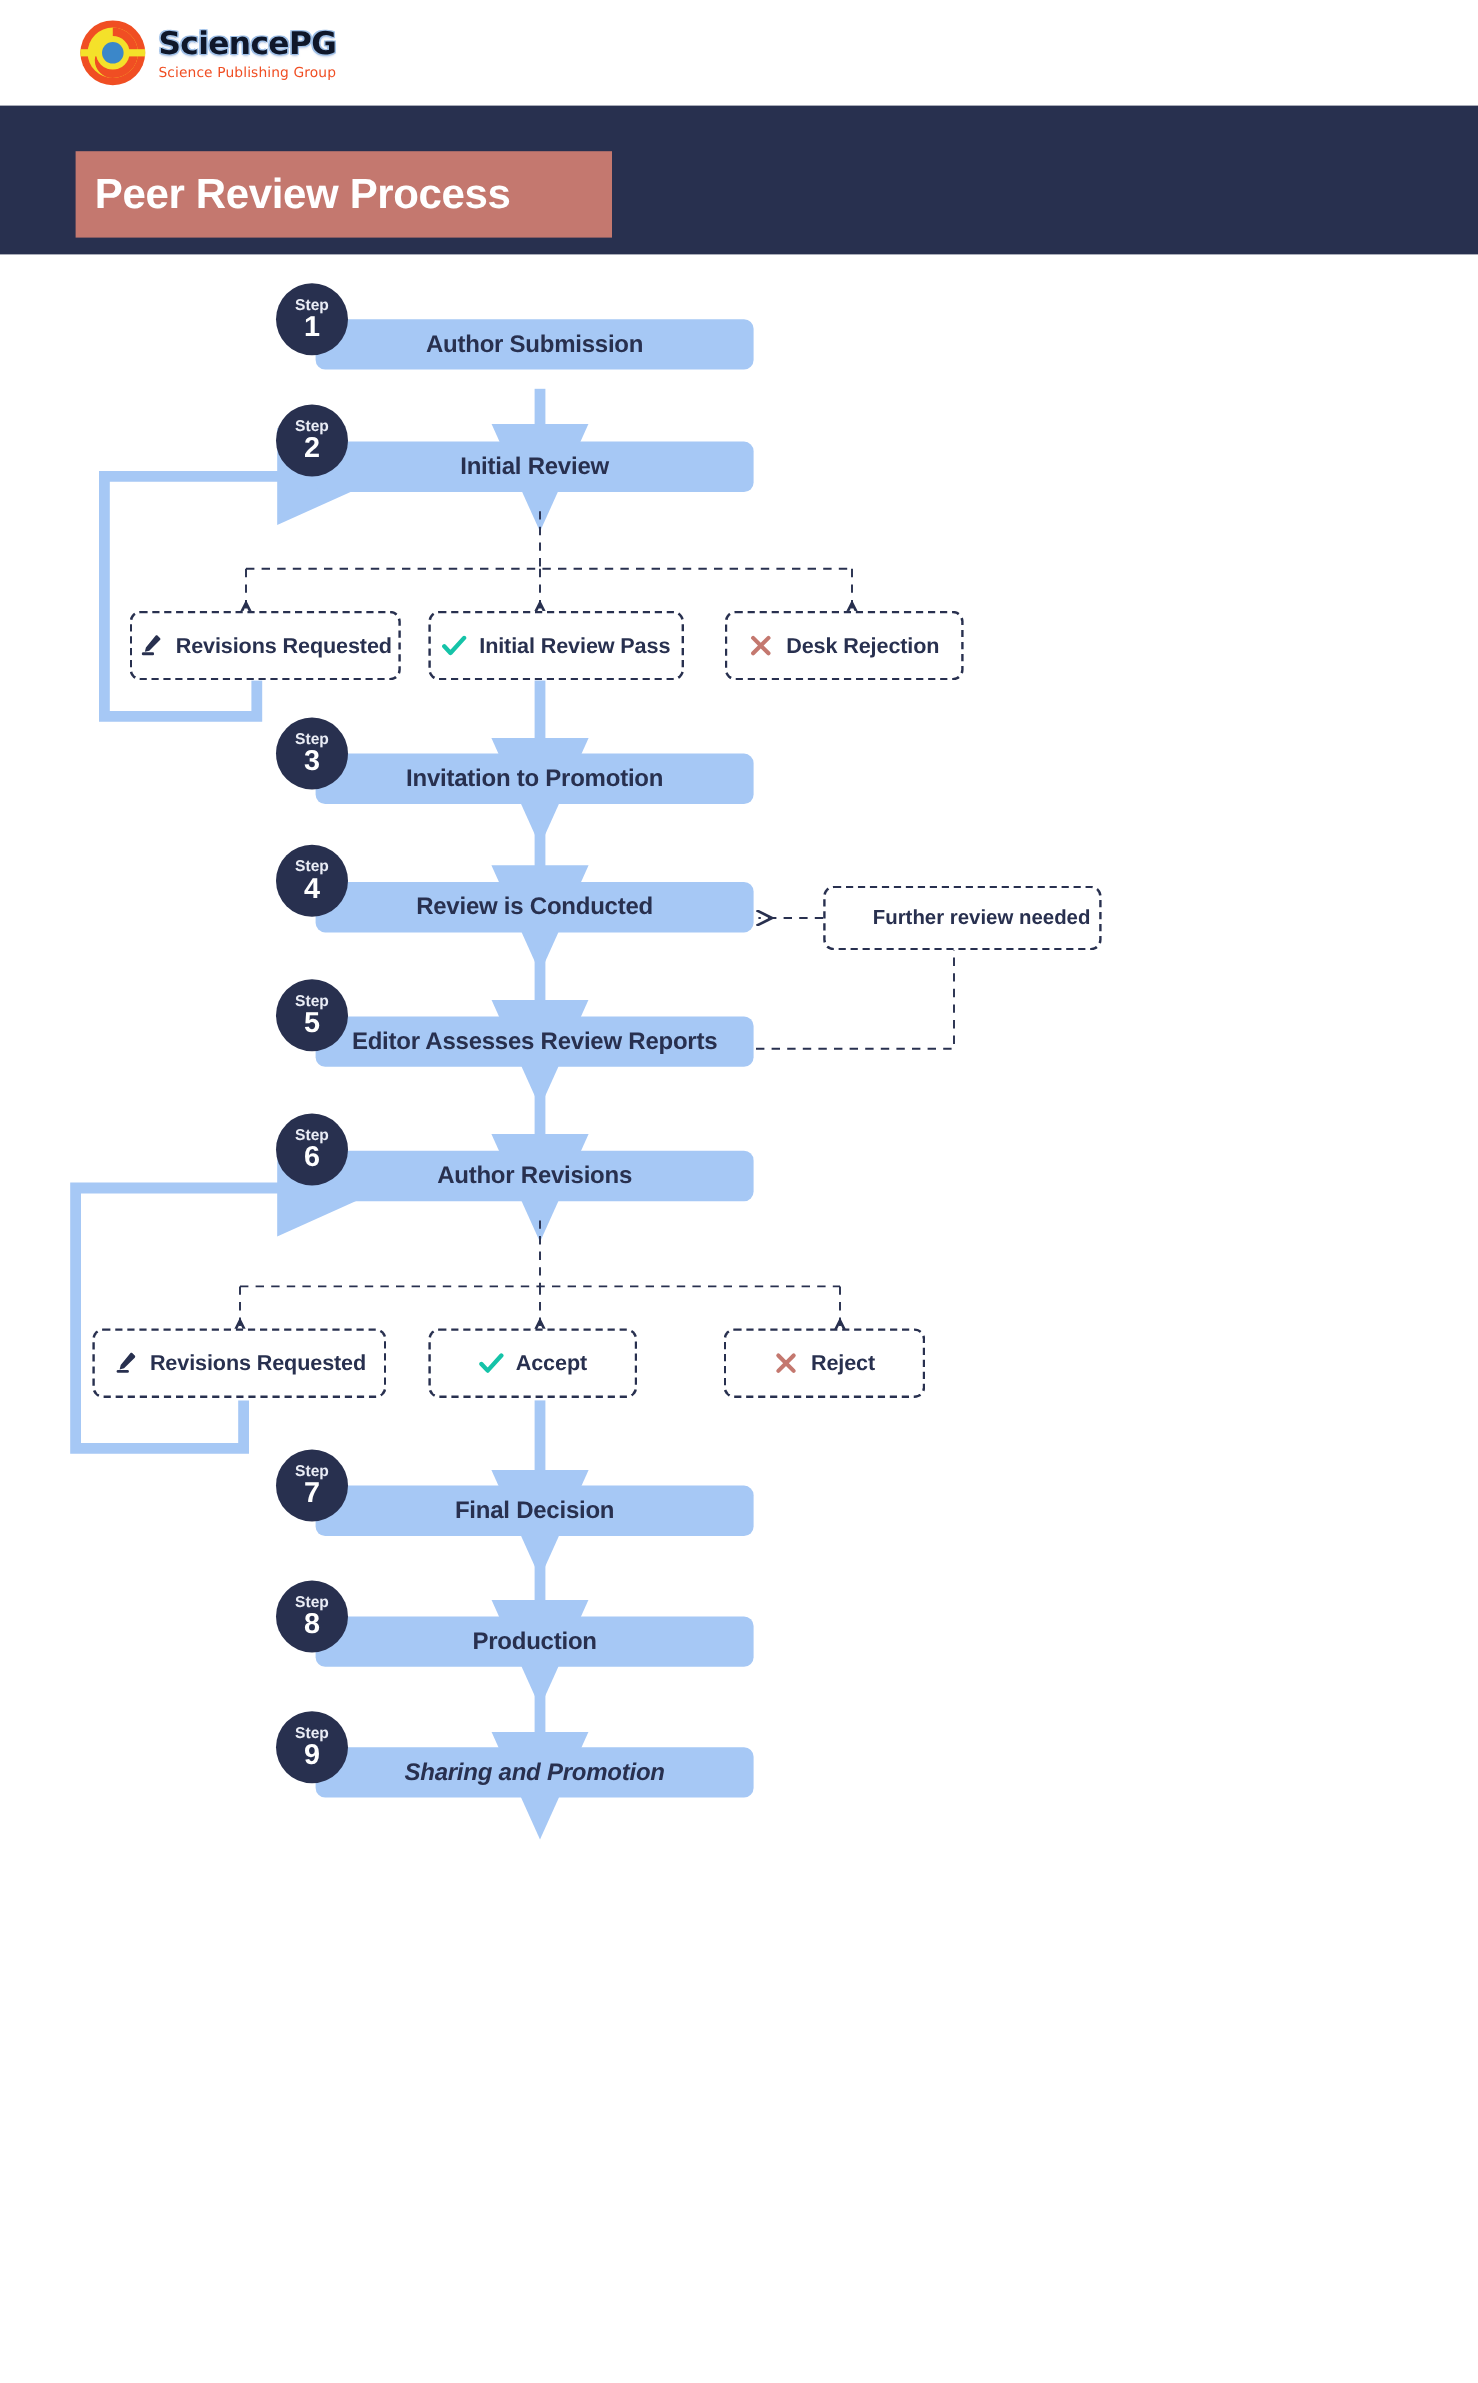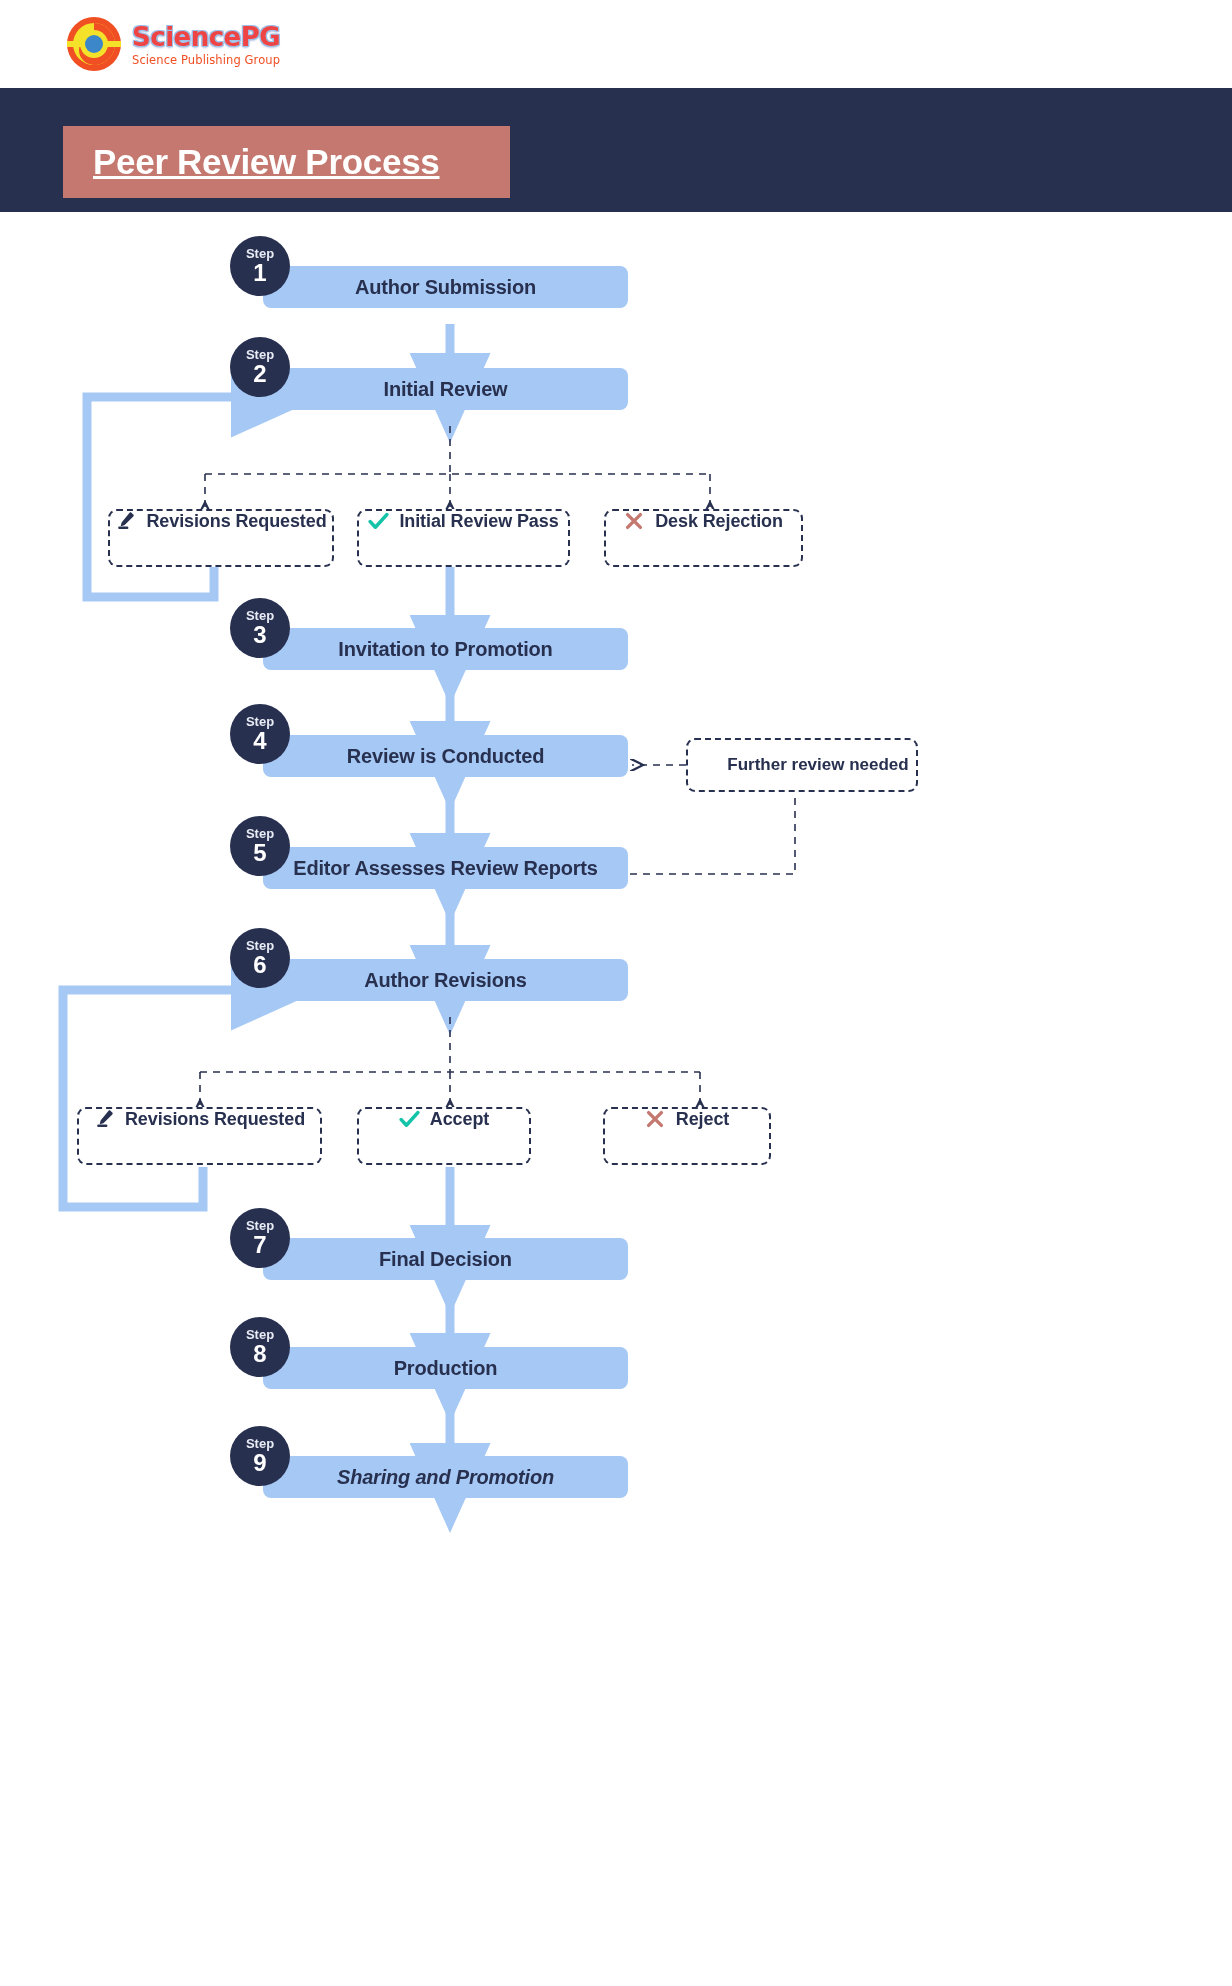--- a/index.html
+++ b/index.html
@@ -9,42 +9,41 @@
     font-family:"Liberation Sans","DejaVu Sans",sans-serif;
     position:relative;
     overflow:hidden;
   }
   
   .logo-bar{position:absolute;left:0;top:0;width:1232px;height:88px;background:#ffffff;}
   .logo-wrap{position:absolute;left:66px;top:16px;display:flex;align-items:center;gap:10px;}
   .logo-mark{width:56px;height:56px;position:relative;flex:none;}
   .logo-text{display:flex;flex-direction:column;line-height:1;padding-top:2px;}
   .logo-title{
-    font-size:26px;font-weight:bold;color:#ef4444;
+    font-size:26px;font-weight:bold;color:#0f172a;
     letter-spacing:-.5px;
     -webkit-text-stroke:0px;
     text-shadow:
       -1.2px -1.2px 0 #9fc0e8, 1.2px -1.2px 0 #9fc0e8,
       -1.2px  1.2px 0 #9fc0e8, 1.2px  1.2px 0 #9fc0e8,
       0 2px 2px rgba(120,150,200,.55);
     font-family:"DejaVu Sans",sans-serif;
   }
   .logo-sub{font-size:11.5px;color:#f04e23;margin-top:5px;letter-spacing:.1px;
     font-family:"DejaVu Sans",sans-serif;}
 
   
   .title-band{position:absolute;left:0;top:88px;width:1232px;height:124px;background:#28304f;}
   .title-chip{
     position:absolute;left:63px;top:126px;width:447px;height:72px;
     background:#c4786f;display:flex;align-items:center;
   }
   .title-chip span{
     color:#ffffff;font-size:35px;font-weight:bold;letter-spacing:-.3px;
-    margin-left:30px;
-    text-decoration:underline;
+    margin-left:16px;
   }
 
   
   .canvas{position:absolute;left:0;top:212px;width:1232px;height:1774px;}
 
   
   .step-bar{
     position:absolute;height:42px;background:#a6c8f5;border-radius:8px;
     display:flex;align-items:center;justify-content:center;
   }
@@ -56,21 +55,21 @@
     position:absolute;width:60px;height:60px;border-radius:50%;
     background:#28304f;display:flex;flex-direction:column;
     align-items:center;justify-content:center;z-index:4;text-align:right;
   }
   .step-badge .s-word{color:#e9ecf5;font-size:13px;font-weight:bold;line-height:1;}
   .step-badge .s-num{color:#ffffff;font-size:24px;font-weight:bold;line-height:1.05;}
 
   
   .outcome{
     position:absolute;height:58px;border:2.2px dashed #28304f;border-radius:9px;
-    background:#ffffff;display:flex;justify-content:center;gap:11px;
+    background:#ffffff;display:flex;align-items:center;justify-content:center;gap:11px;
     box-sizing:border-box;z-index:3;
   }
   .outcome .o-label{color:#28304f;font-size:18px;font-weight:bold;letter-spacing:-.1px;}
   .ic{width:20px;height:20px;display:inline-block;flex:none;}
 
   
   .note{
     position:absolute;height:54px;border:2px dashed #28304f;border-radius:9px;
     background:#ffffff;display:flex;align-items:center;justify-content:center;
     box-sizing:border-box;z-index:3;

